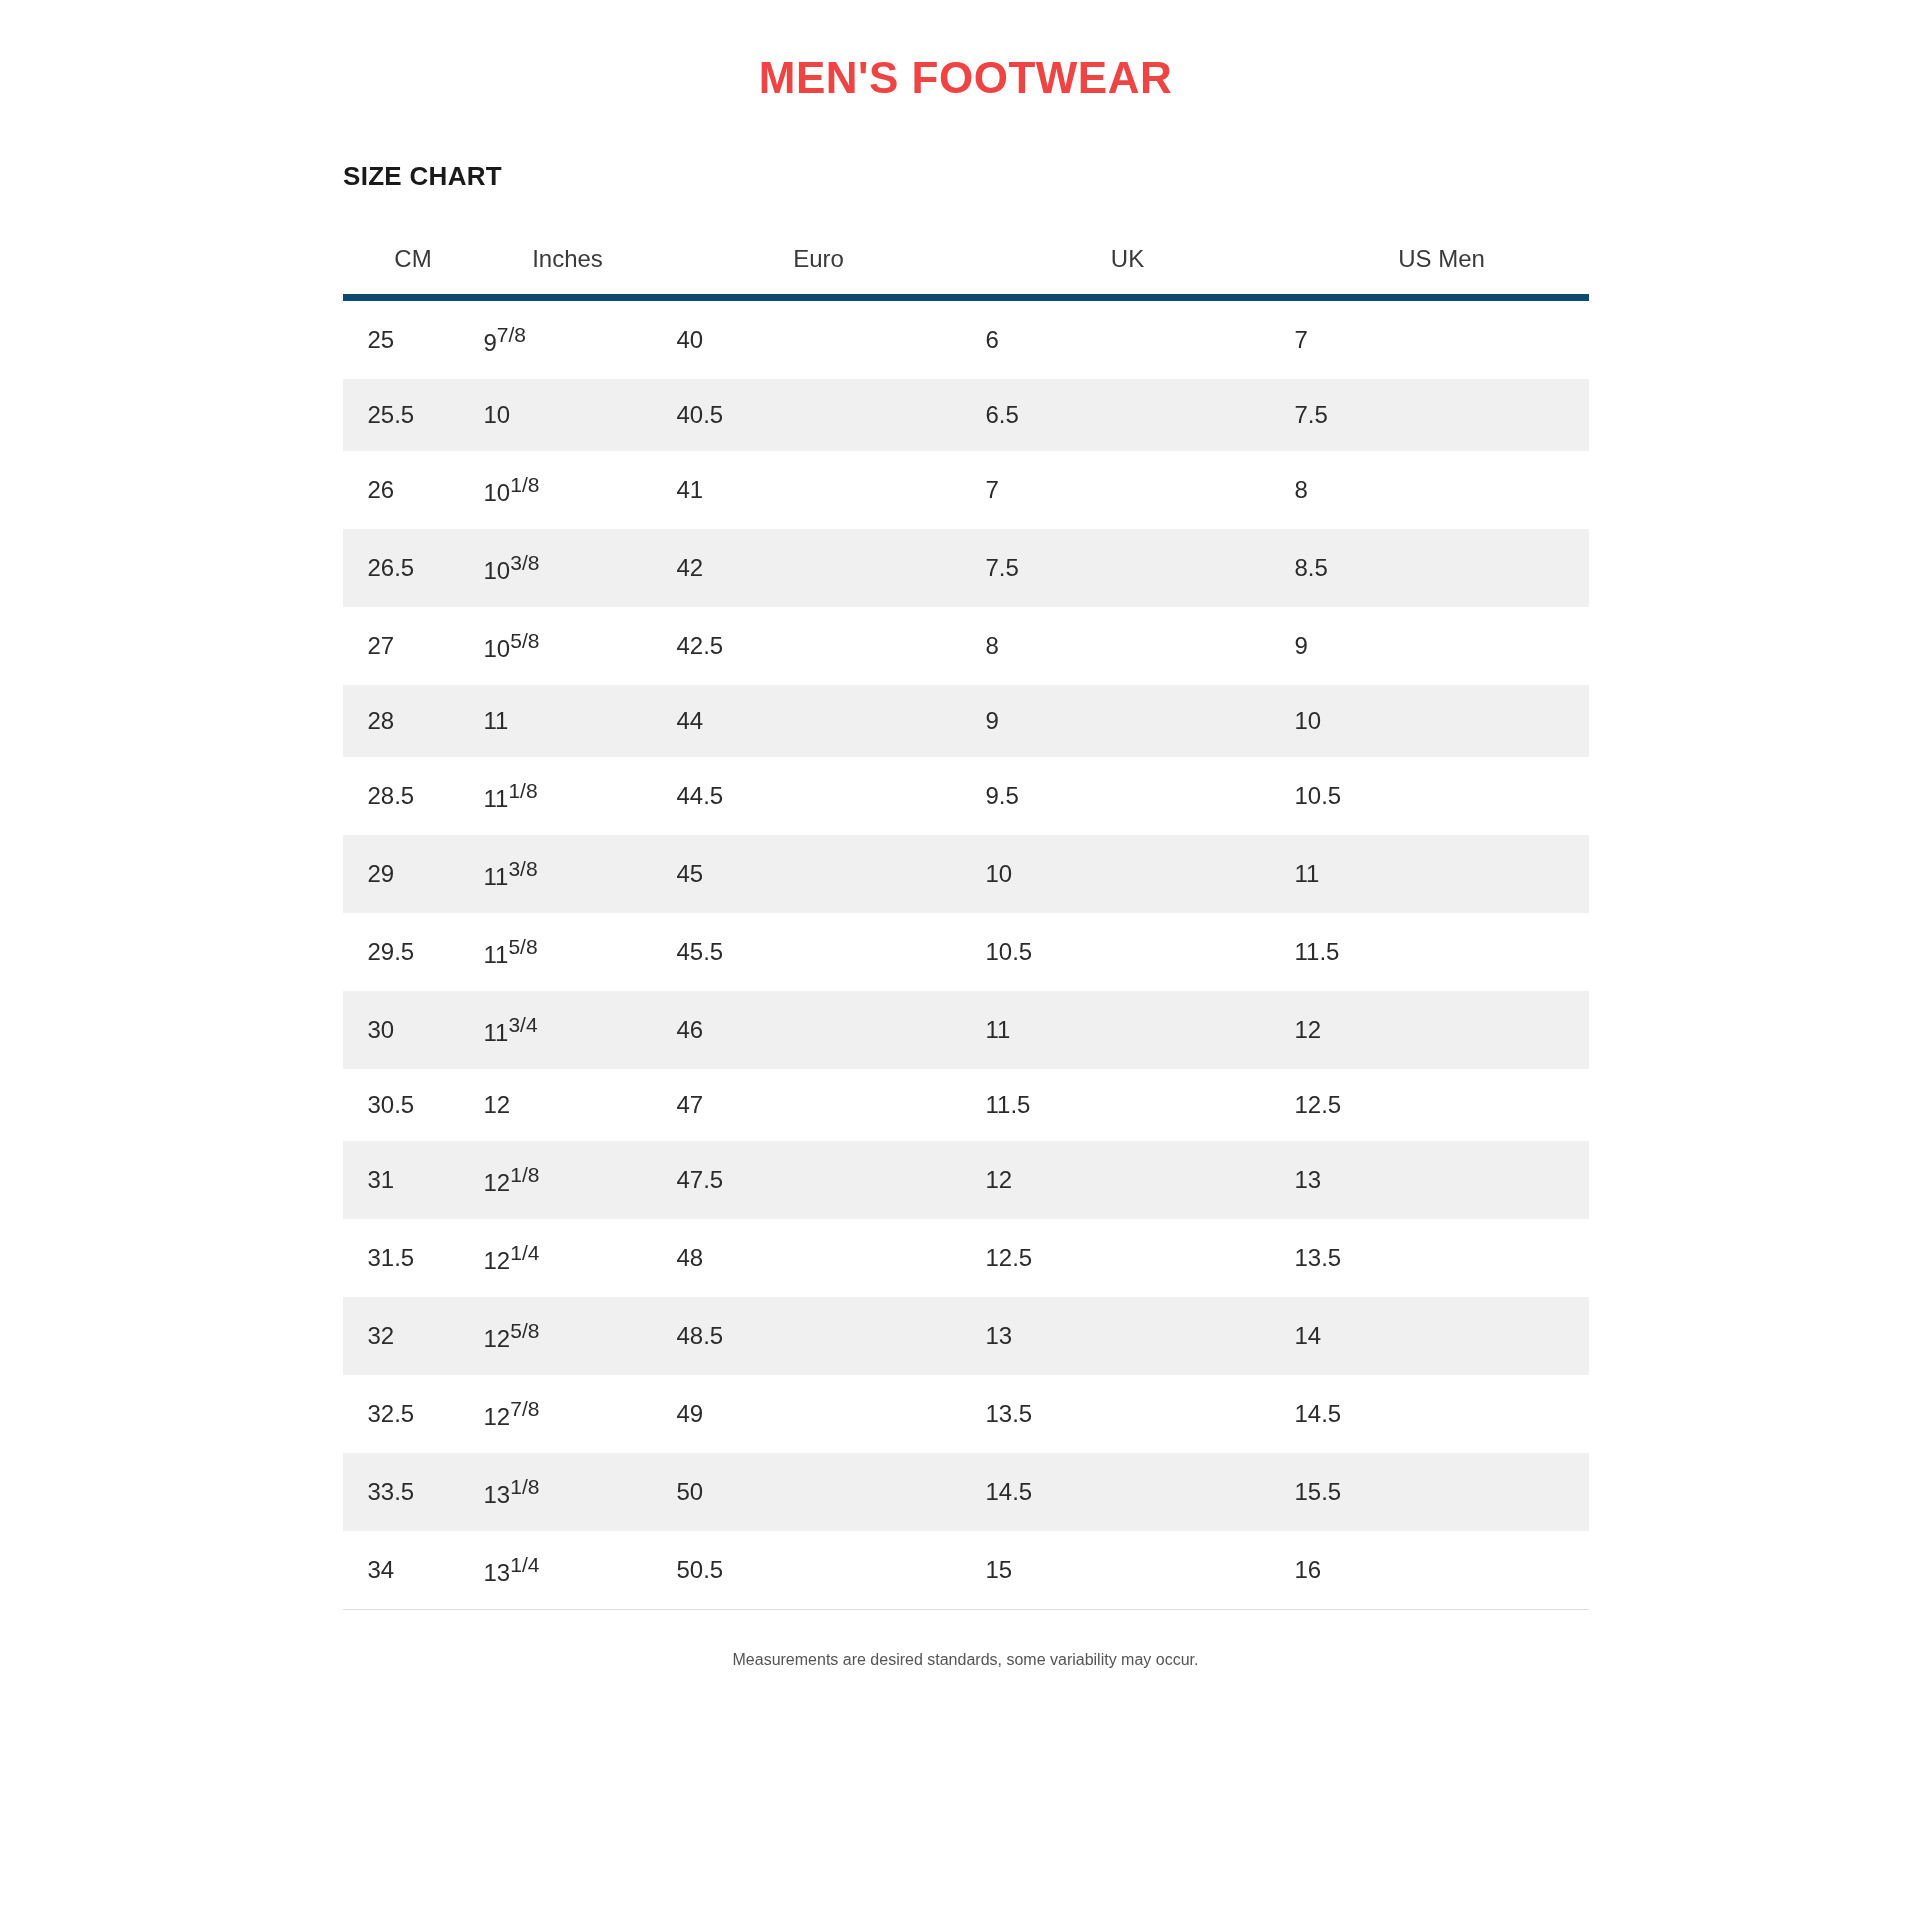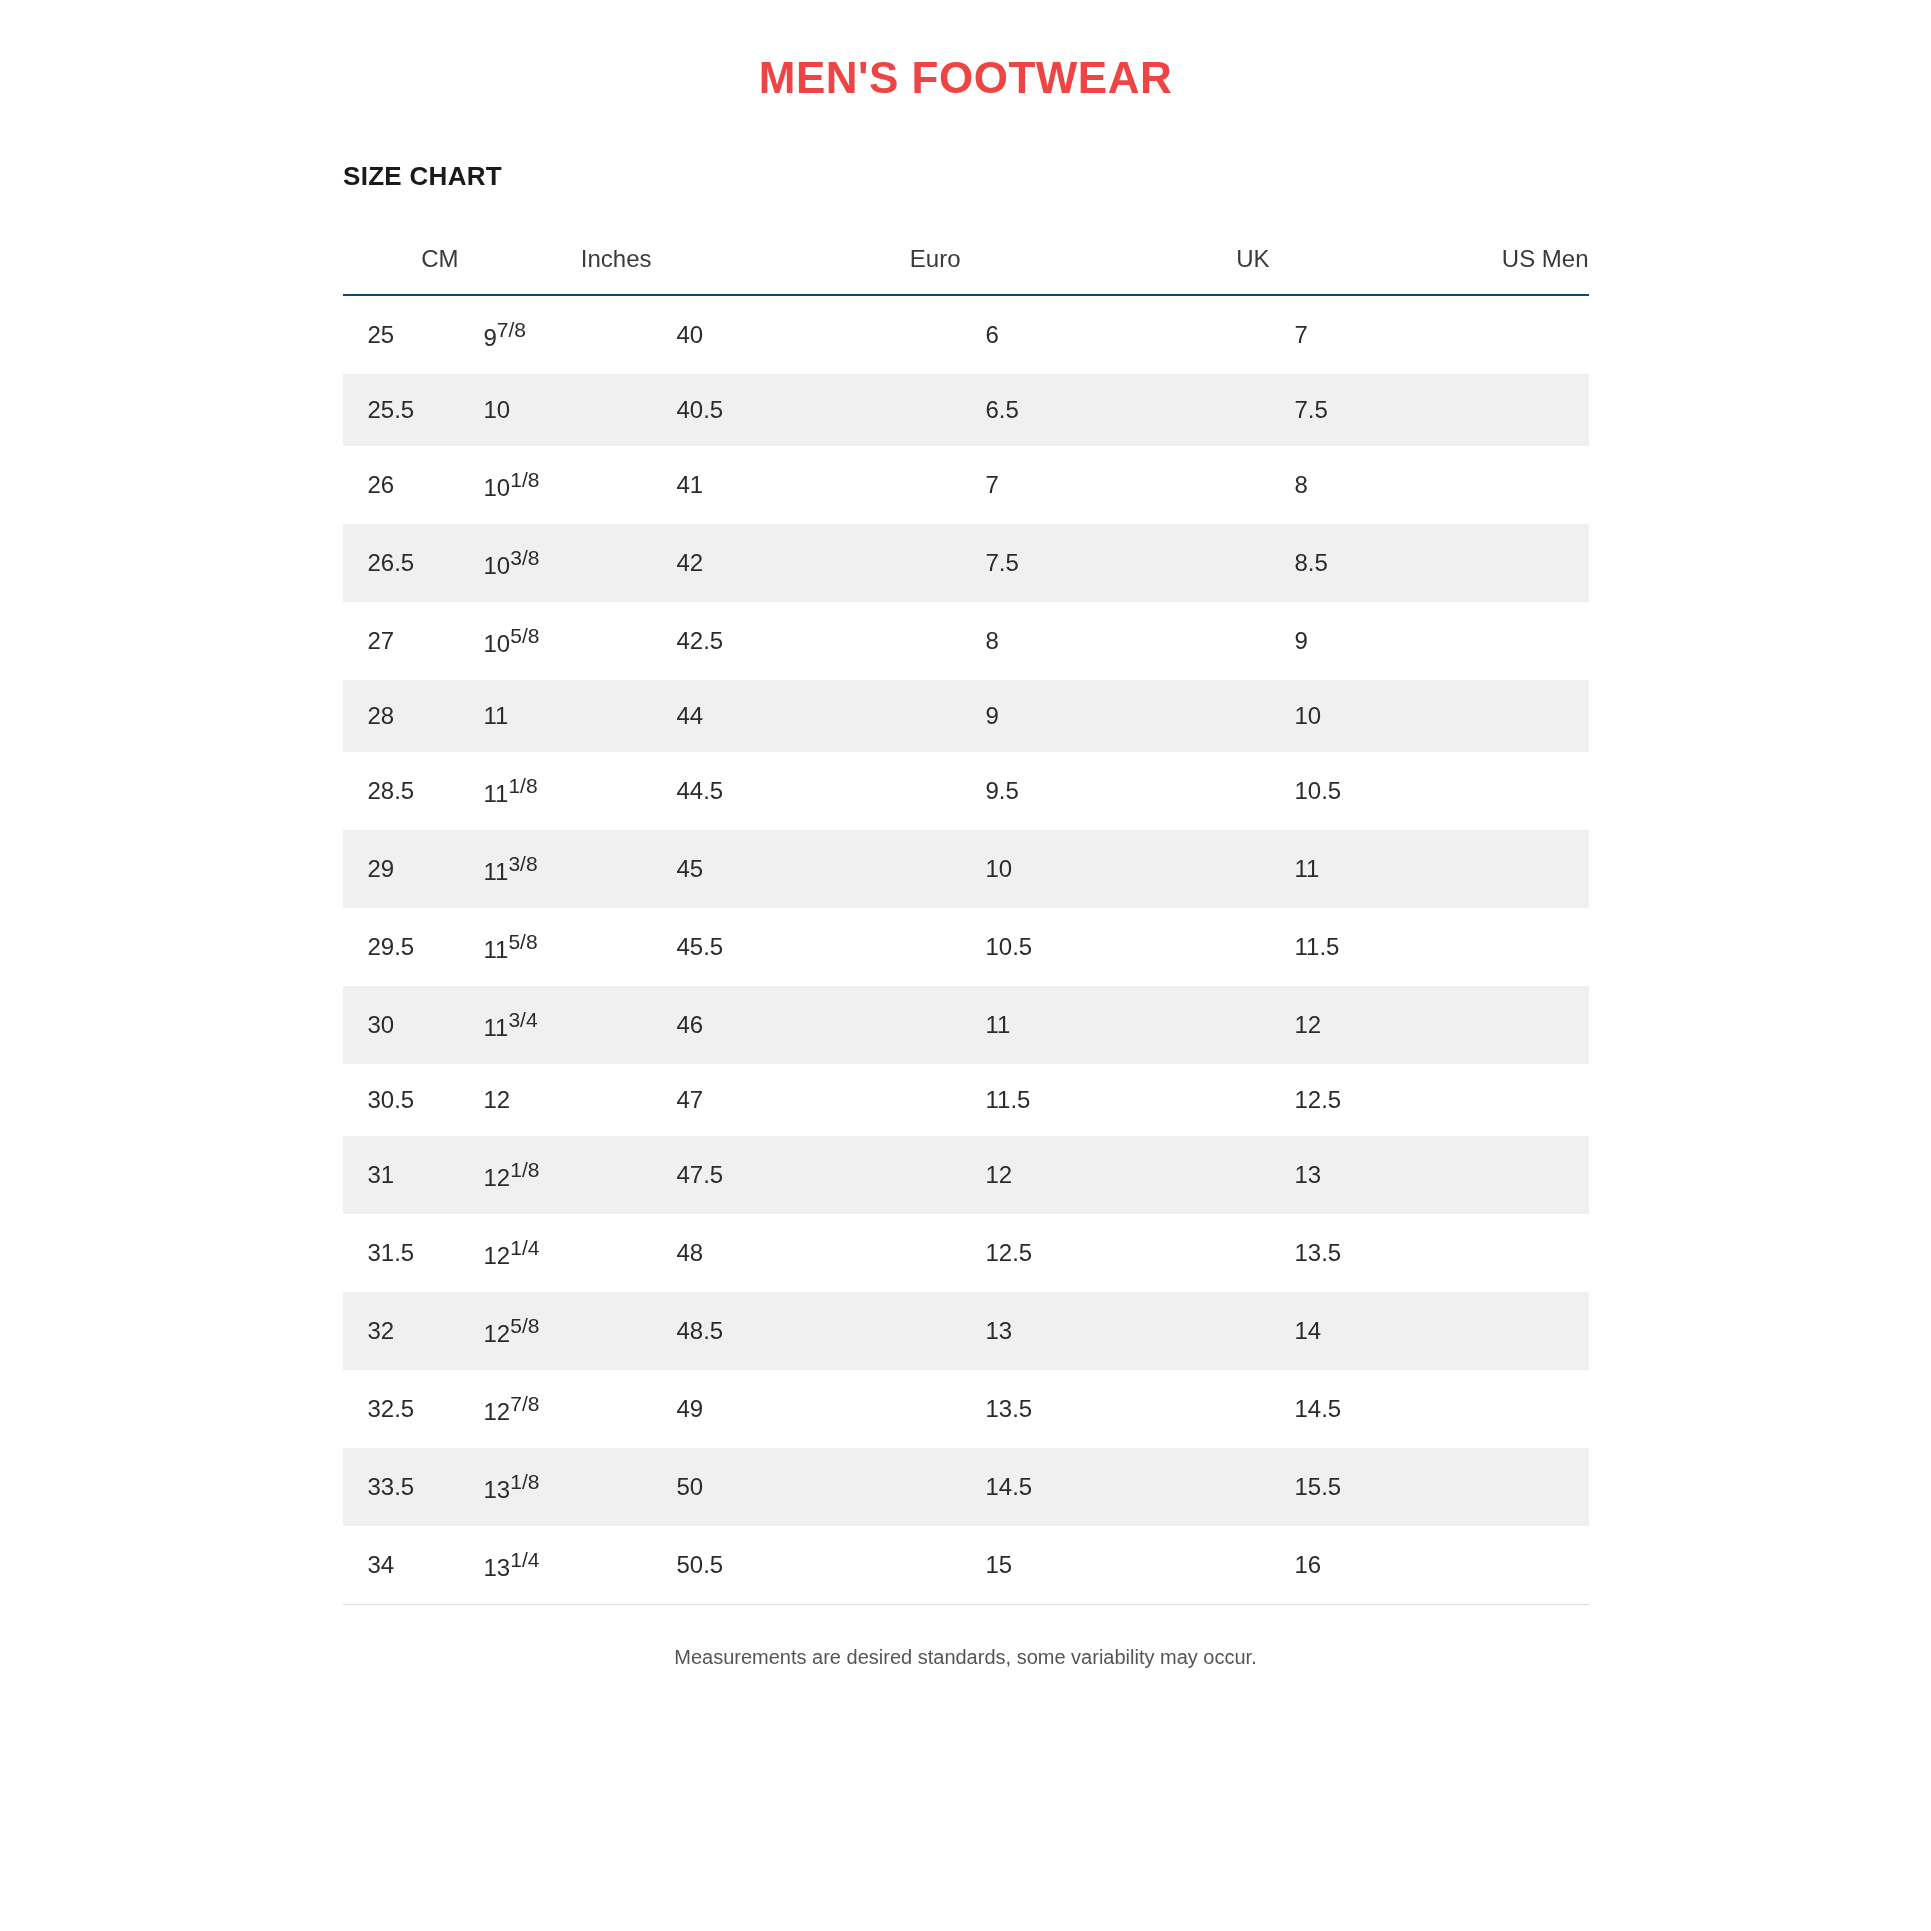--- a/index.html
+++ b/index.html
@@ -38,26 +38,26 @@
     padding-top: 58px;
     letter-spacing: 0.3px;
   }
   table.size-table {
     border-collapse: collapse;
     margin: 39px auto 0 auto;
     width: 1246px;
     table-layout: fixed;
   }
   table.size-table th {
-    text-align: right;
+    text-align: center;
     font-size: 24px;
     font-weight: normal;
     color: #3a3a3a;
     padding: 13.5px 0 21px 25px;
-    border-bottom: 2px solid #0c4a6e;
+    border-bottom: 7px solid #0c4a6e;
   }
   table.size-table td {
     text-align: left;
     font-size: 24px;
     font-weight: normal;
     color: #2b2b2b;
     padding: 22px 0 22px 25px;
     vertical-align: middle;
   }
   table.size-table tbody tr:nth-child(even) {
@@ -71,21 +71,21 @@
   col.c-euro  { width: 309px; }
   col.c-uk    { width: 309px; }
   col.c-us    { width: 319px; }
   .frac {
     font-size: 21px;
     vertical-align: super;
     letter-spacing: 0;
   }
   .footnote {
     text-align: center;
-    font-size: 20px;
+    font-size: 16px;
     color: #555555;
     margin-top: 41px;
   }
 </style>
 </head>
 <body>
 
 <div class="page">
 
   <h1 class="title">MEN'S FOOTWEAR</h1>

